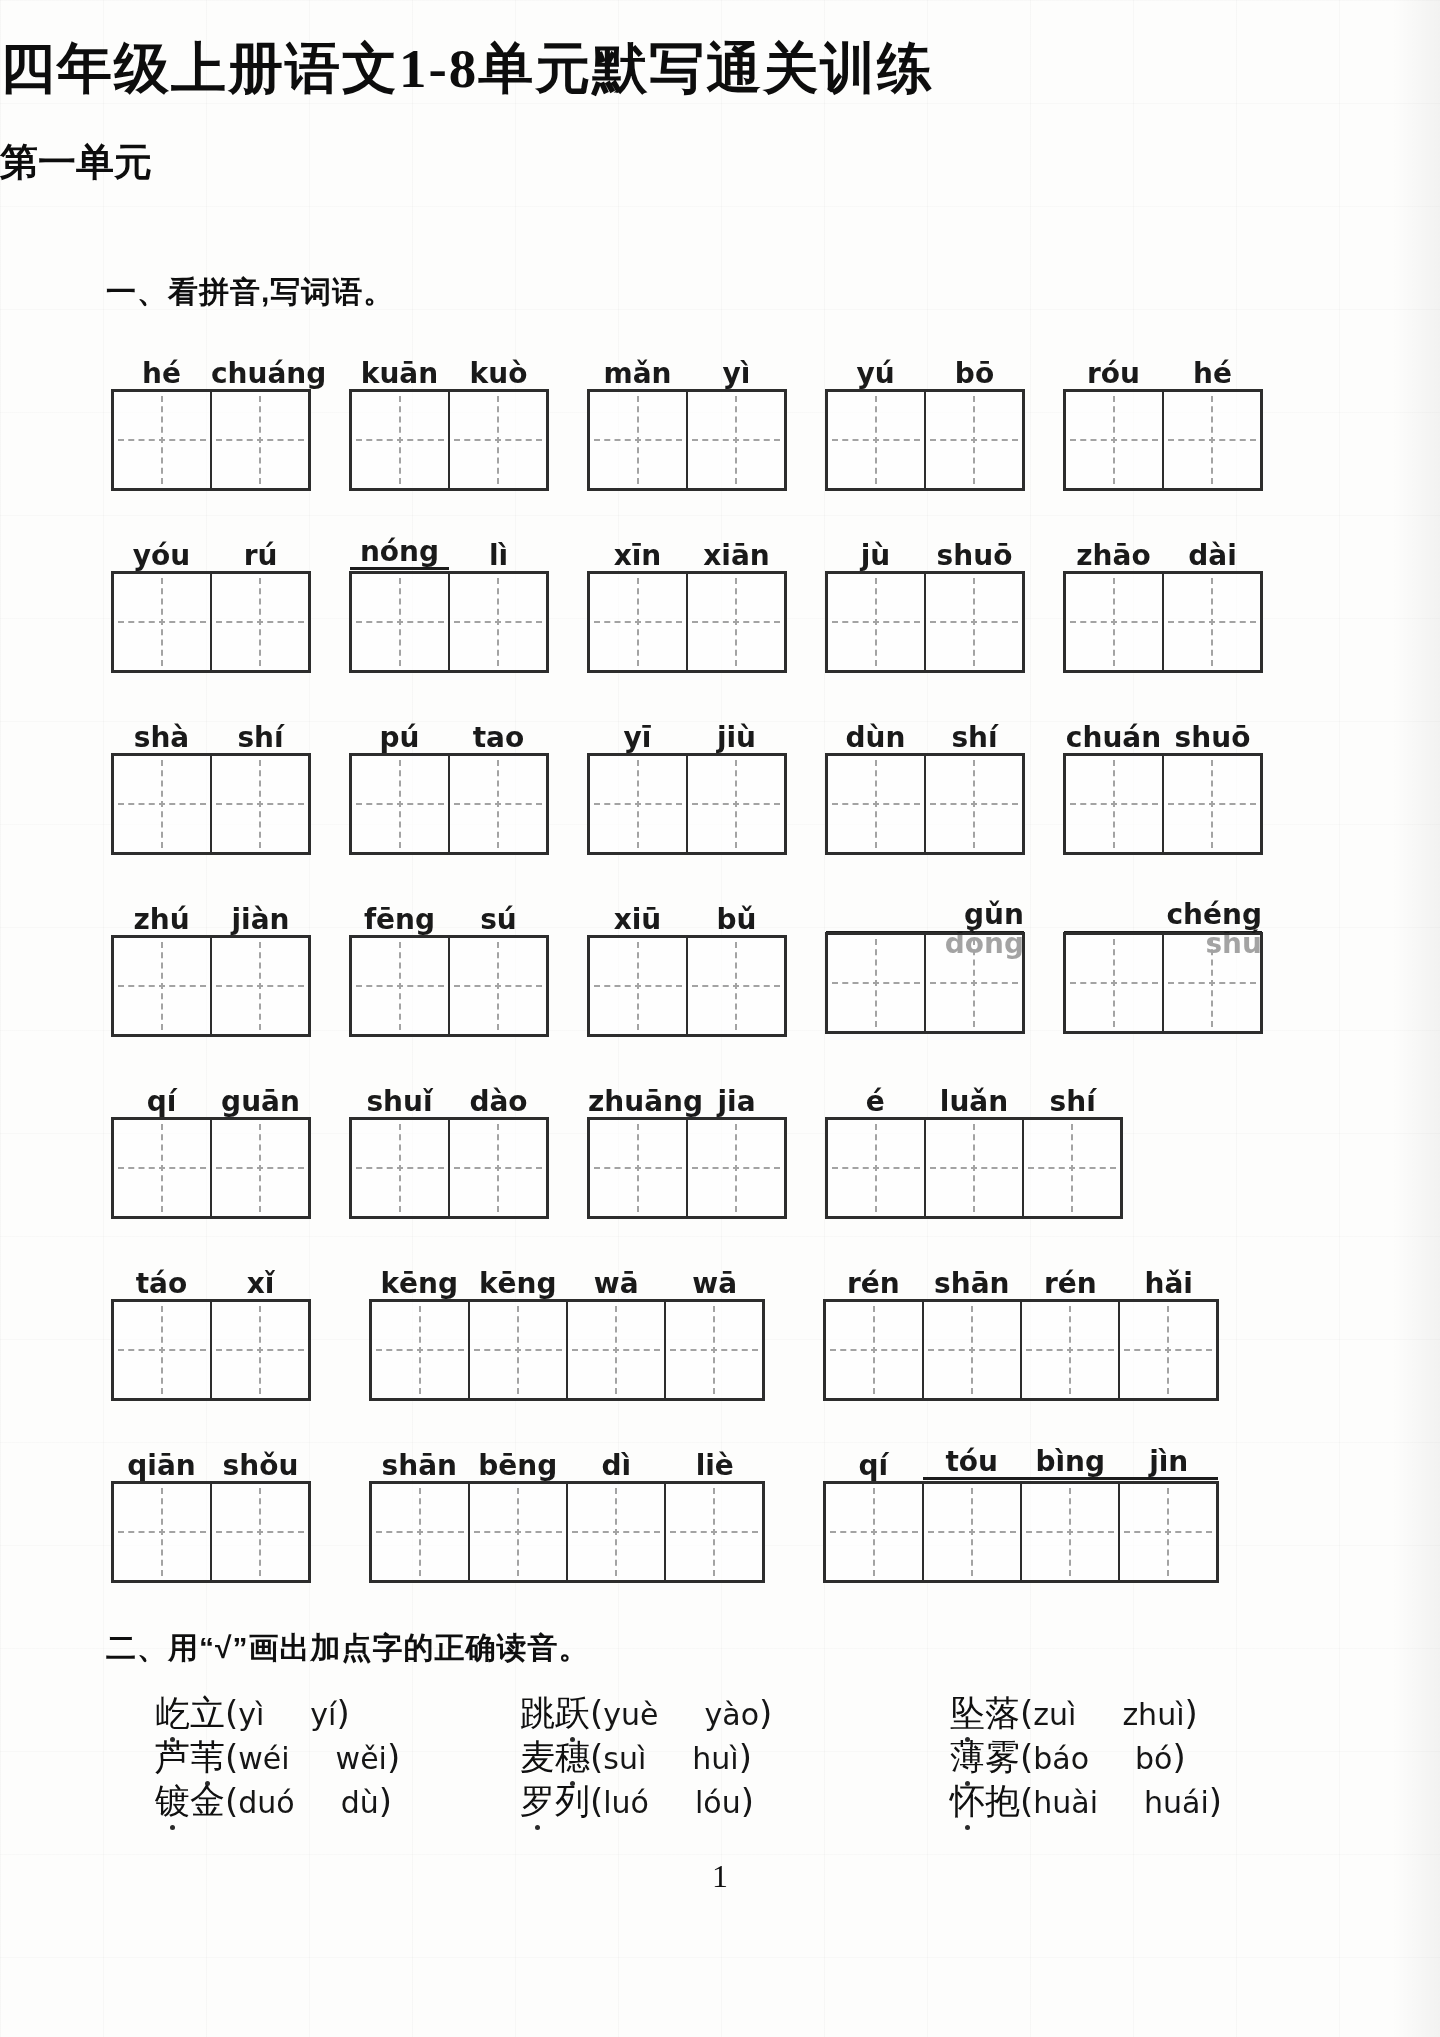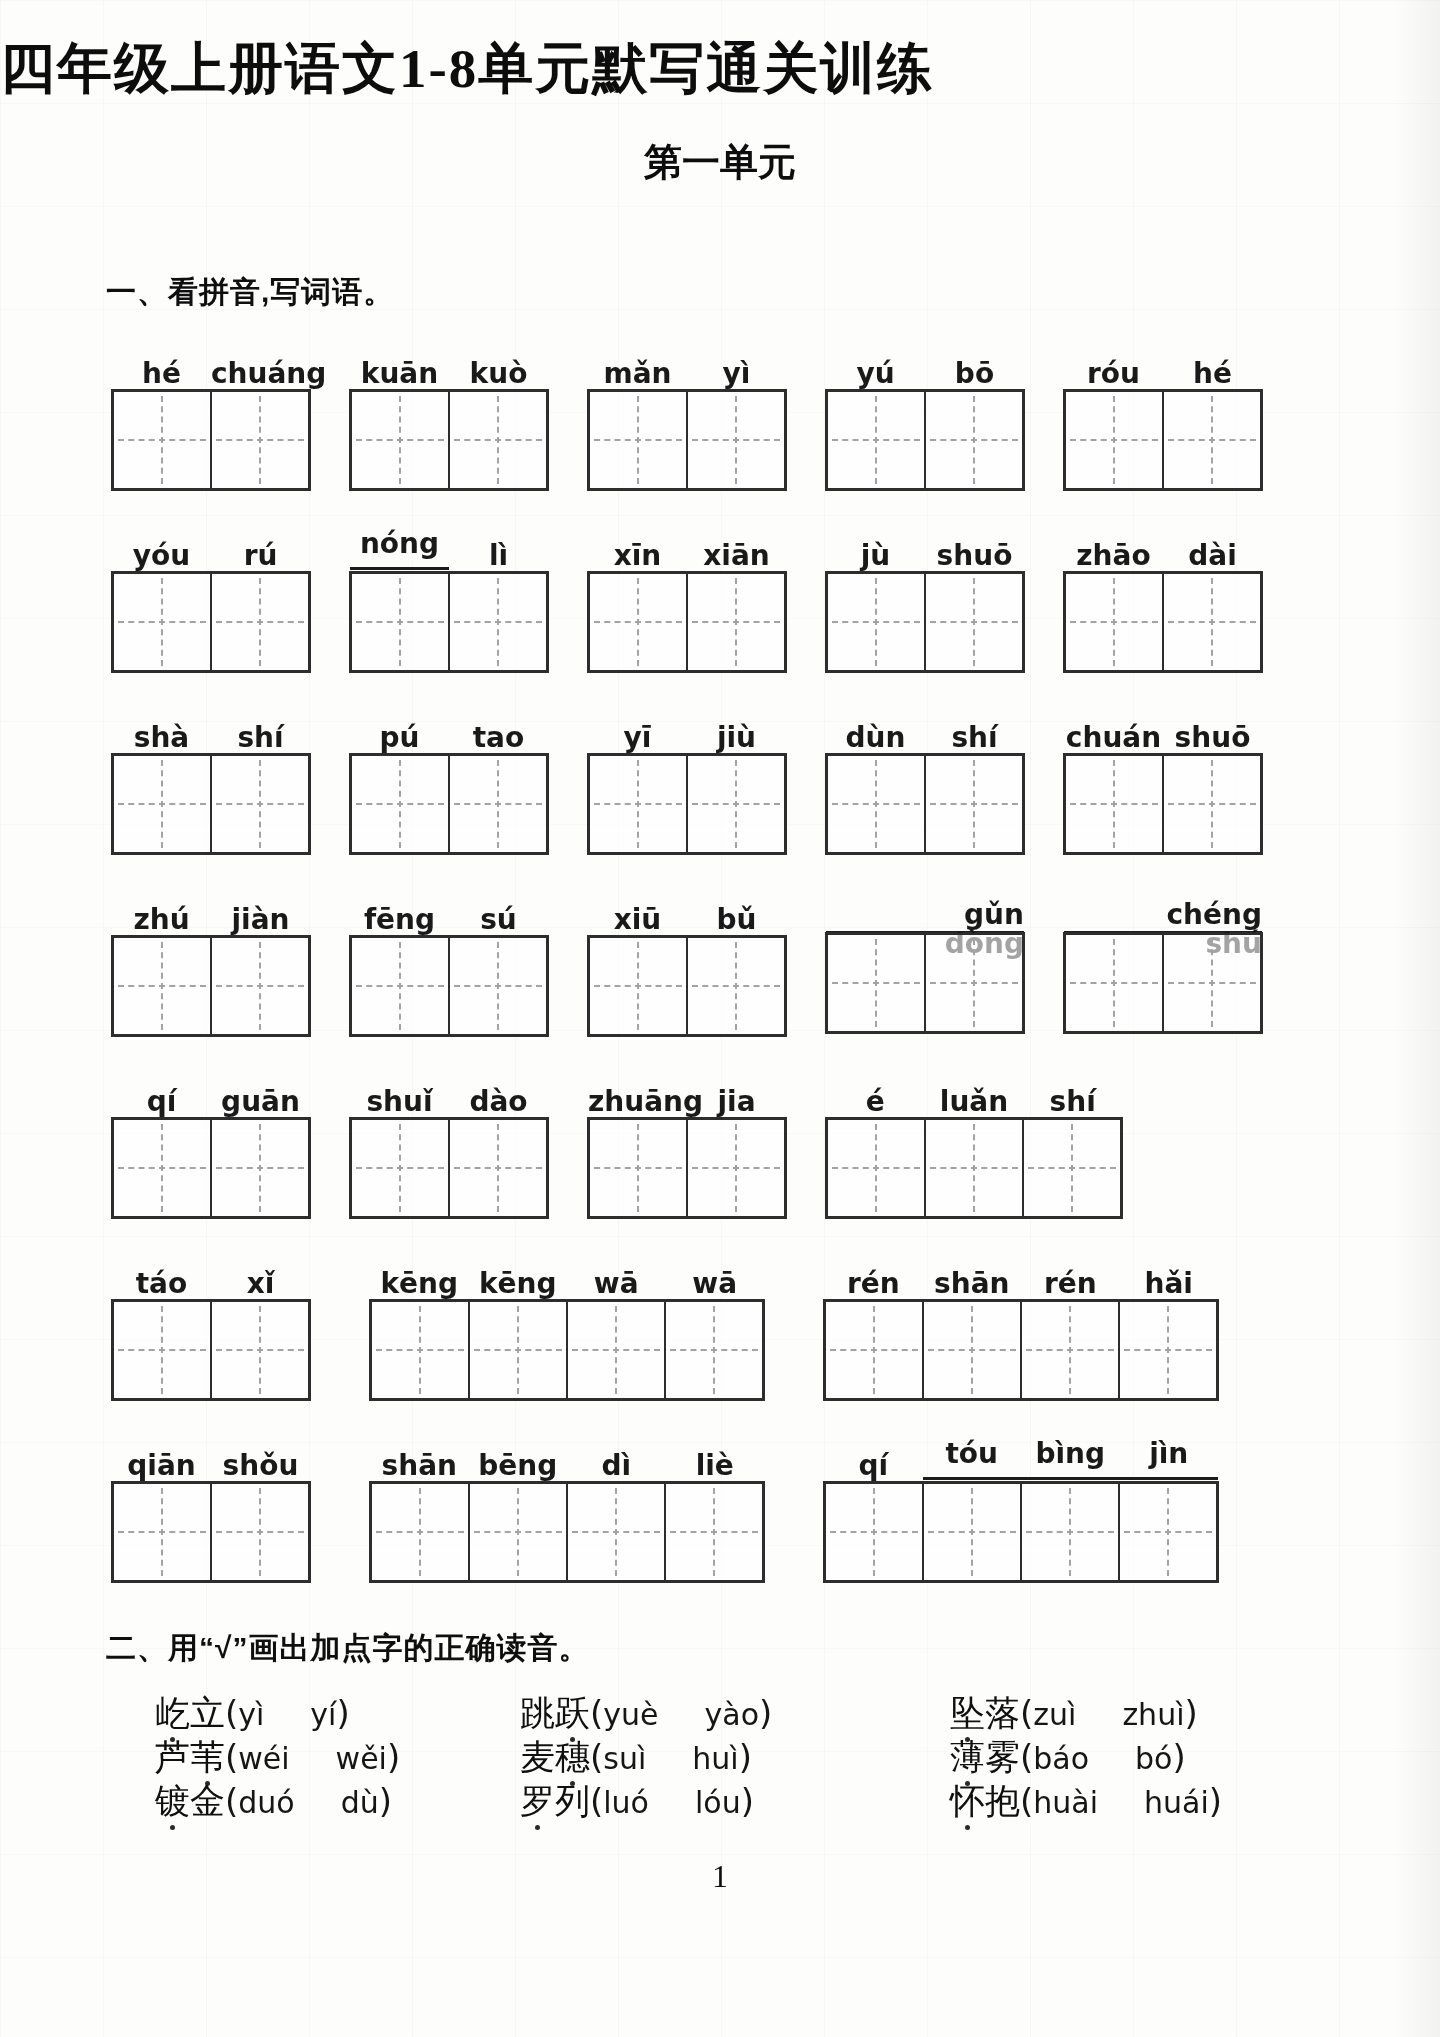--- a/index.html
+++ b/index.html
@@ -26,21 +26,20 @@
     text-align:left;
     font-family:"Liberation Serif", serif;
     font-weight:900;
     font-size:55px;
     line-height:70px;
     letter-spacing:2px;
     color:#0d0d0d;
   }
   .doc-subtitle {
     margin-top:34px;
-    text-align:center;
     font-family:"Liberation Serif", serif;
     font-weight:900;
     font-size:38px;
     line-height:48px;
     color:#0d0d0d;
   }
 
   .sec-heading {
     margin:86px 0 0 106px;
     font-size:30px;
@@ -59,21 +58,21 @@
     display:flex;
     align-items:flex-end;
     height:34px;
     margin-bottom:2px;
     font-family:"DejaVu Sans", sans-serif;
     font-size:28px;
     line-height:1.05;
     color:#1a1a1a;
   }
   .pline .syl { flex:1; min-width:0; text-align:center; white-space:nowrap; }
-  .pline .syl.u { border-bottom:3px solid #1c1c1c; padding-bottom:9px; }
+  .pline .syl.u { border-bottom:3px solid #1c1c1c; padding-bottom:1px; }
   .pline.u-all { border-bottom:3px solid #1c1c1c; margin-bottom:-1px;flex-direction:column; }
 
   .grid { display:flex; box-shadow:0 0 0 1px #2d2d2d; }
   .cell {
     width:100px; height:100px;
     border:2px solid var(--box-border,#2d2d2d);
     margin-left:-2px;
     position:relative;
     background:rgba(255,255,255,.6);
   }

